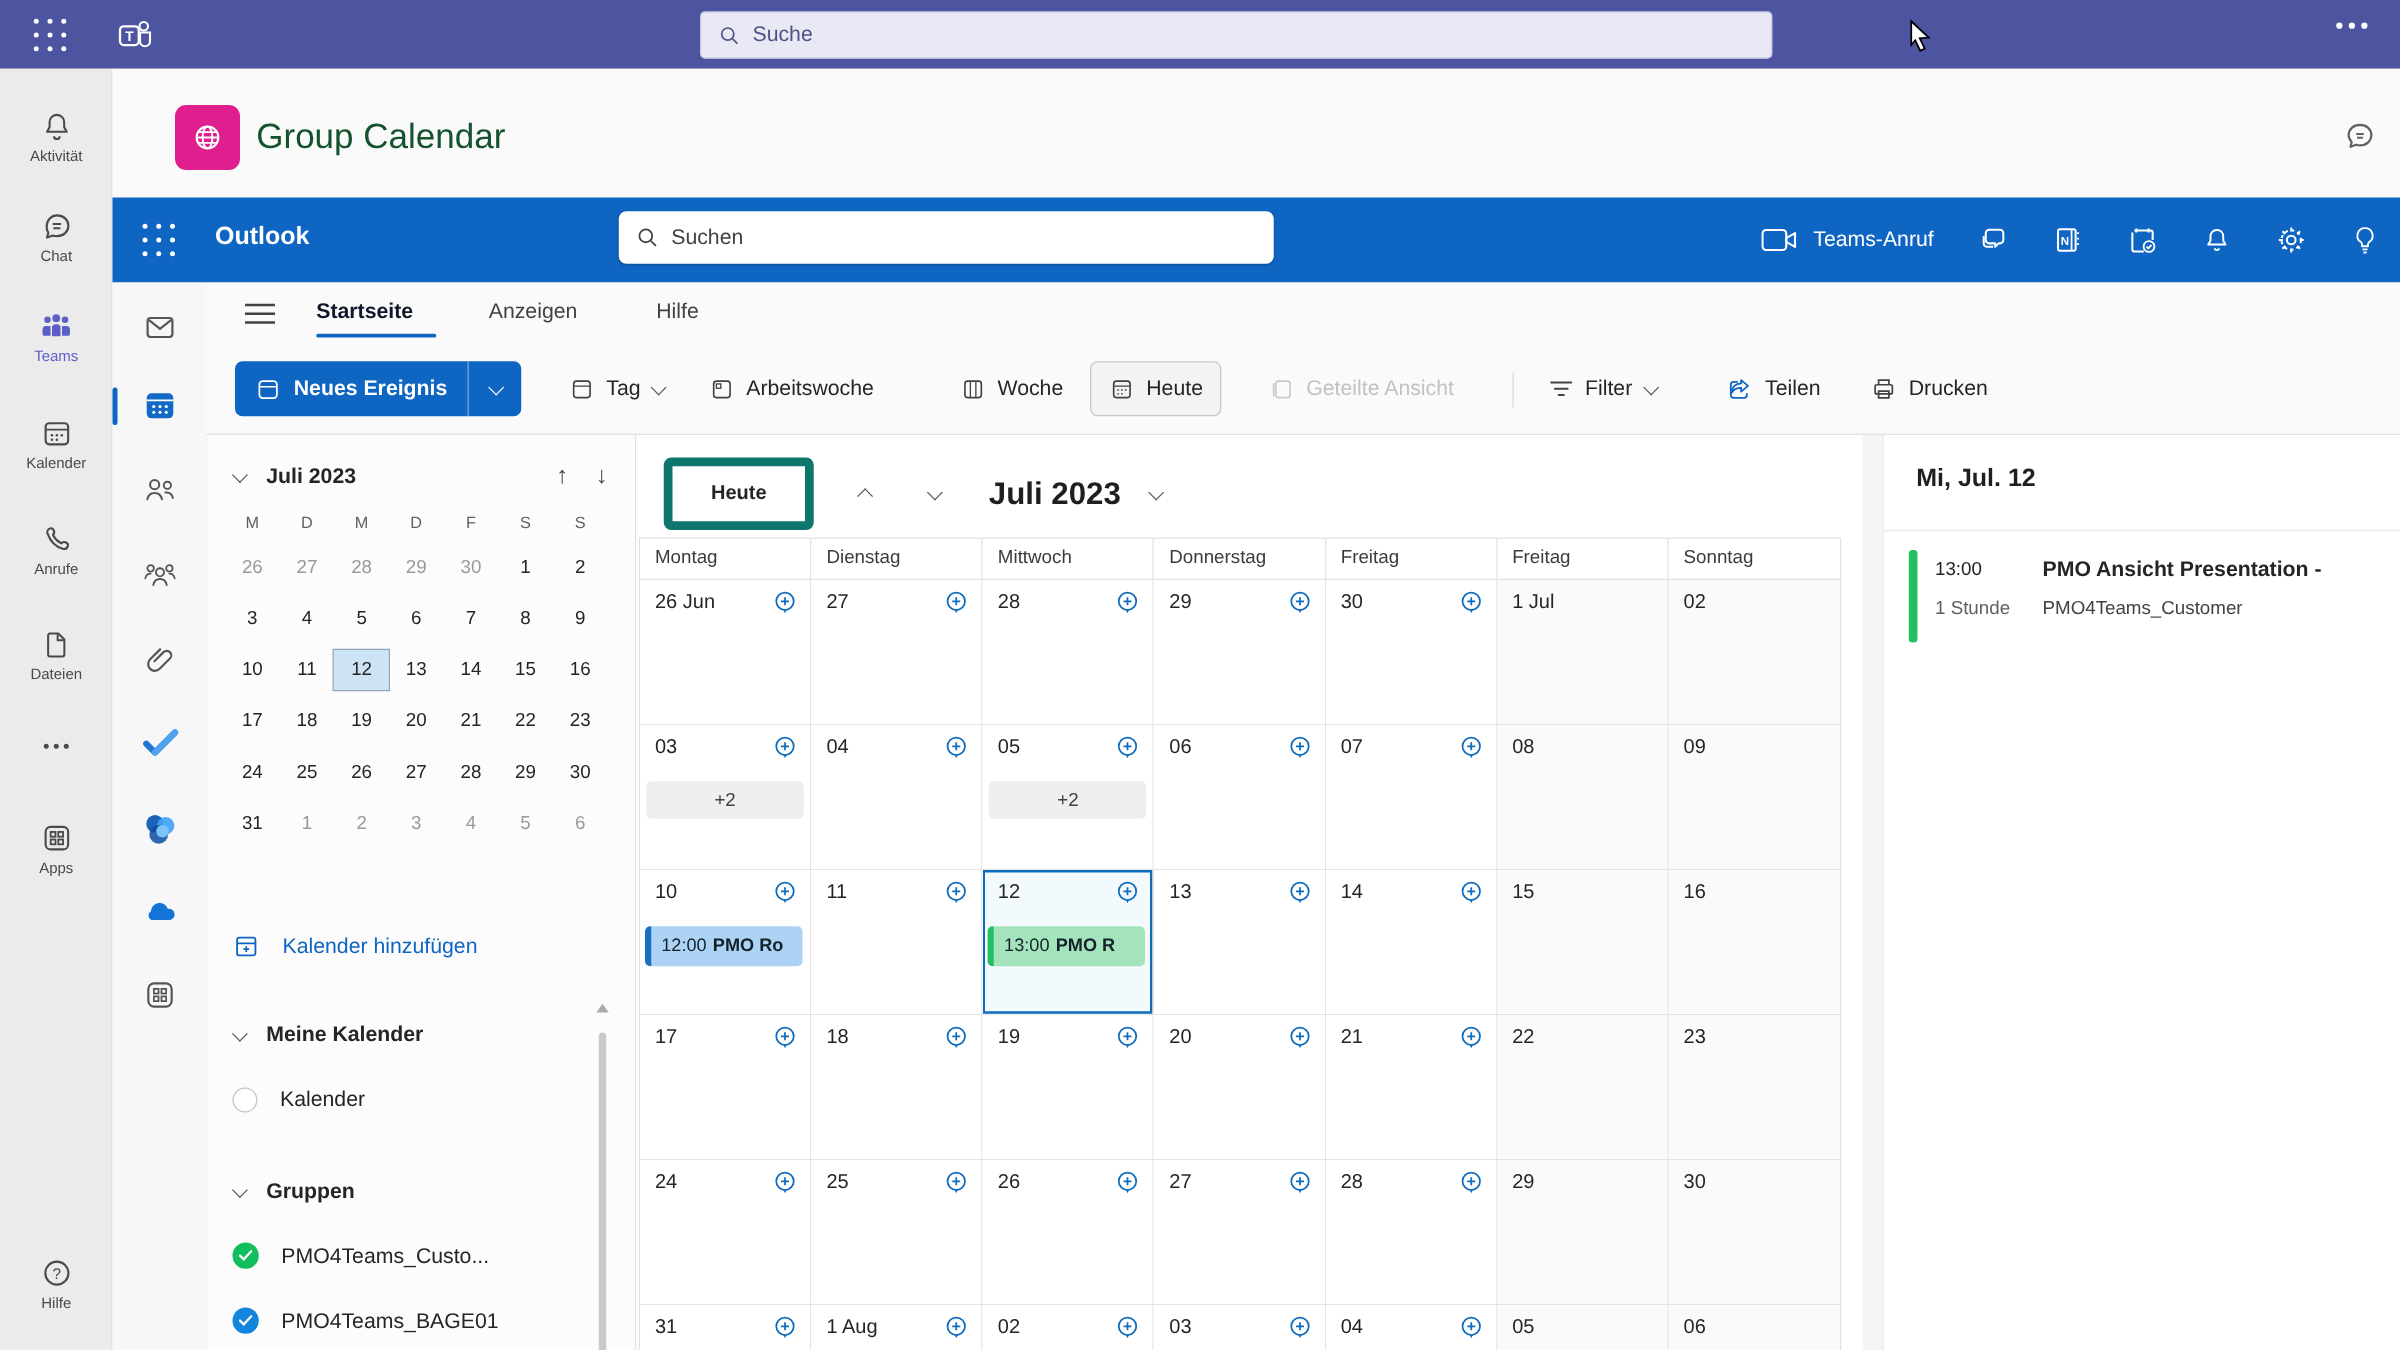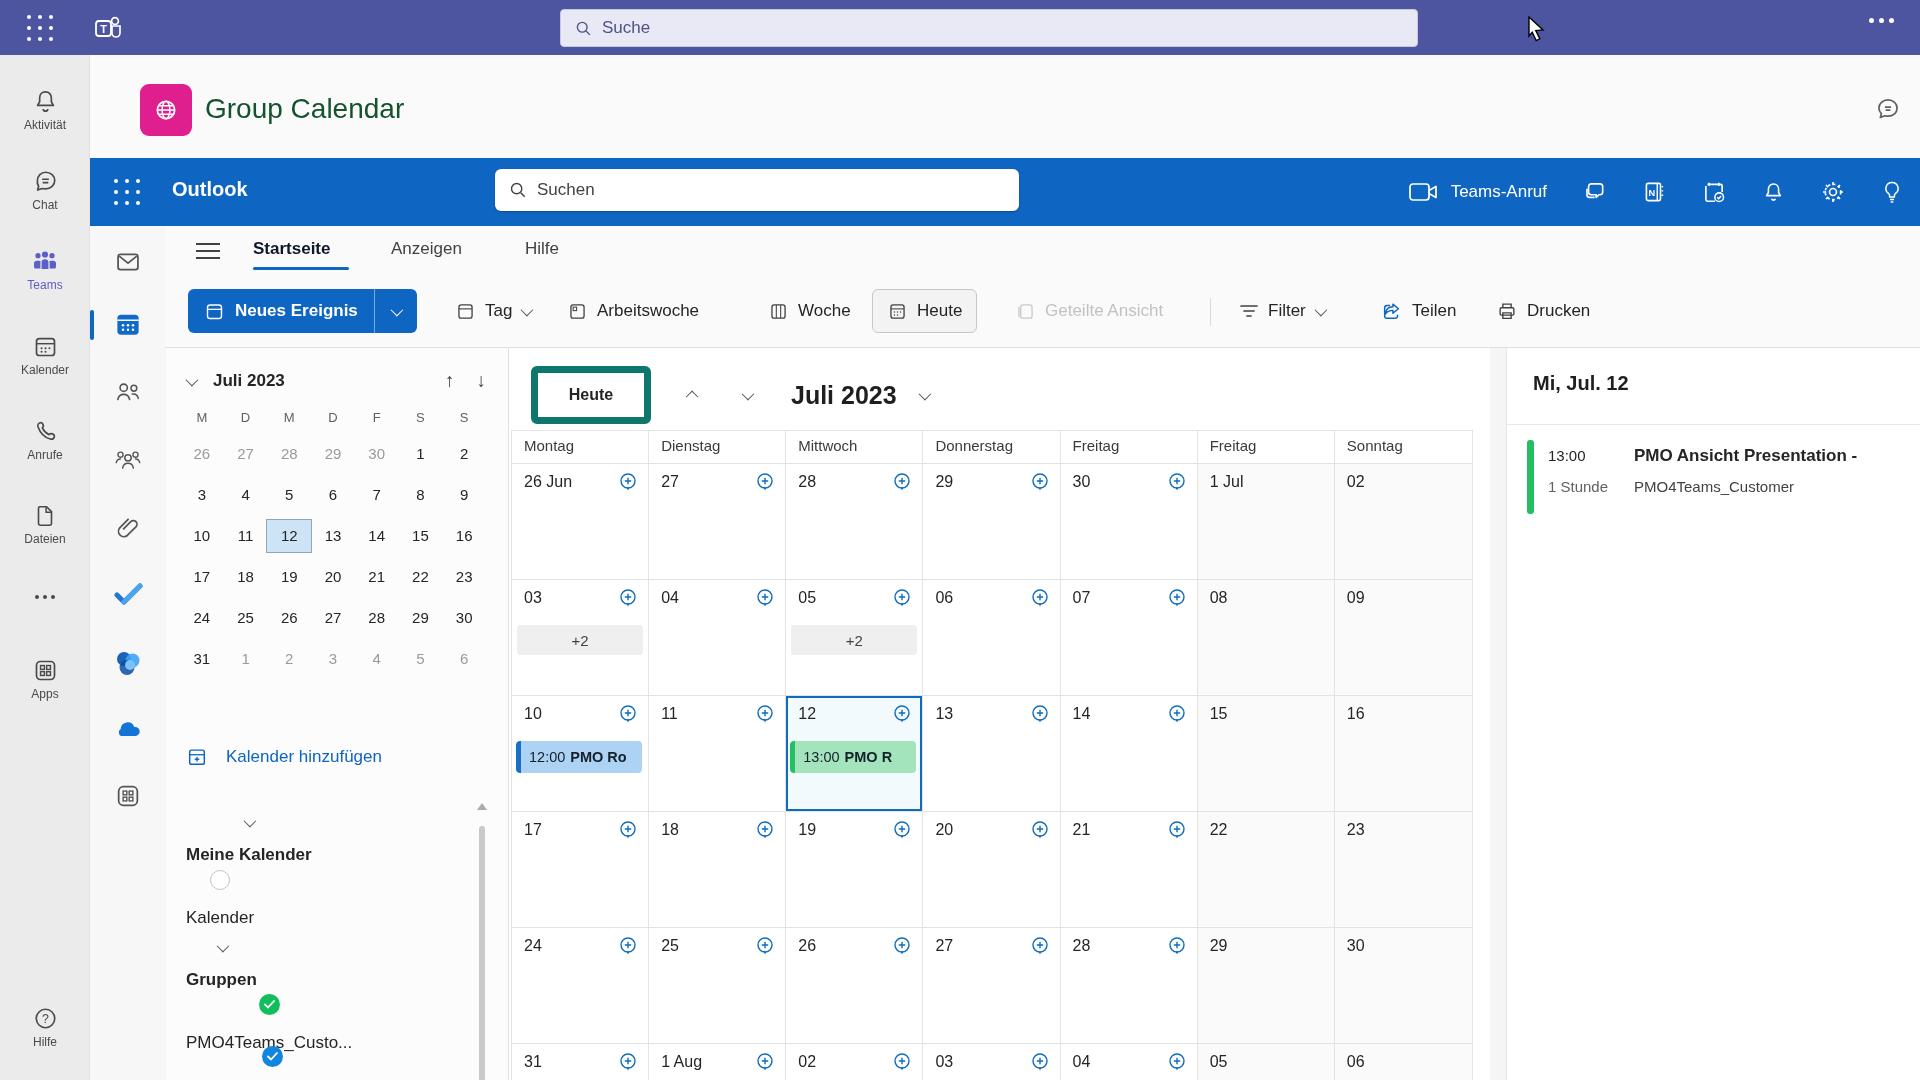--- a/index.html
+++ b/index.html
@@ -73,21 +73,21 @@
   .lp-divider{left:508px;top:348px;width:1px;height:732px;background:#E0E0E0;}
   .mini-head{left:20px;top:22px;width:300px;display:flex;align-items:center;}
   .mini-title{font-size:17px;font-weight:700;margin-left:18px;}
   .mini-arrows{margin-left:auto;display:flex;gap:22px;font-size:19px;color:#424242;}
   .mini-grid{left:14px;top:62px;width:306px;display:grid;grid-template-columns:repeat(7,1fr);row-gap:9px;text-align:center;}
   .mini-grid .wd{font-size:13px;color:#616161;padding-bottom:4px;}
   .mini-grid .dc{font-size:15px;color:#252525;height:32px;line-height:32px;cursor:pointer;position:relative;}
   .mini-grid .dc.muted{color:#9A9A9A;}
   .mini-grid .dc.selected{background:#CDE4F7;outline:1px solid #90A6B8;}
   .lp-link{left:20px;top:398px;display:flex;align-items:center;gap:18px;color:#0E65C2;font-size:17px;cursor:pointer;}
-  .lp-section{position:absolute;left:20px;display:flex;align-items:center;gap:18px;font-size:17px;cursor:pointer;flex-direction:column;}
+  .lp-section{position:absolute;left:20px;display:flex;align-items:center;gap:18px;font-size:17px;cursor:pointer;}
   .lp-section .bold{font-weight:700;}
   .circle-empty{width:20px;height:20px;border-radius:50%;border:1px solid #C4C4C4;box-sizing:border-box;background:#fff;}
   .circle-check{width:21px;height:21px;border-radius:50%;display:flex;align-items:center;justify-content:center;}
   .lp-scroll-thumb{left:313px;top:478px;width:6px;height:260px;background:#C9C9C9;border-radius:3px;}
   .lp-scroll-arrow{left:311px;top:455px;width:0;height:0;border-left:5px solid transparent;border-right:5px solid transparent;border-bottom:7px solid #ABABAB;}
 
   
   .main-pane{left:509px;top:348px;width:981px;height:732px;background:#fff;}
   .cal-head{left:22px;top:18px;width:940px;display:flex;align-items:center;}
   .btn-today{width:106px;height:44px;border:7px solid #0f766e;border-radius:6px;background:#fff;display:flex;align-items:center;justify-content:center;font-size:16px;font-weight:700;cursor:pointer;}

